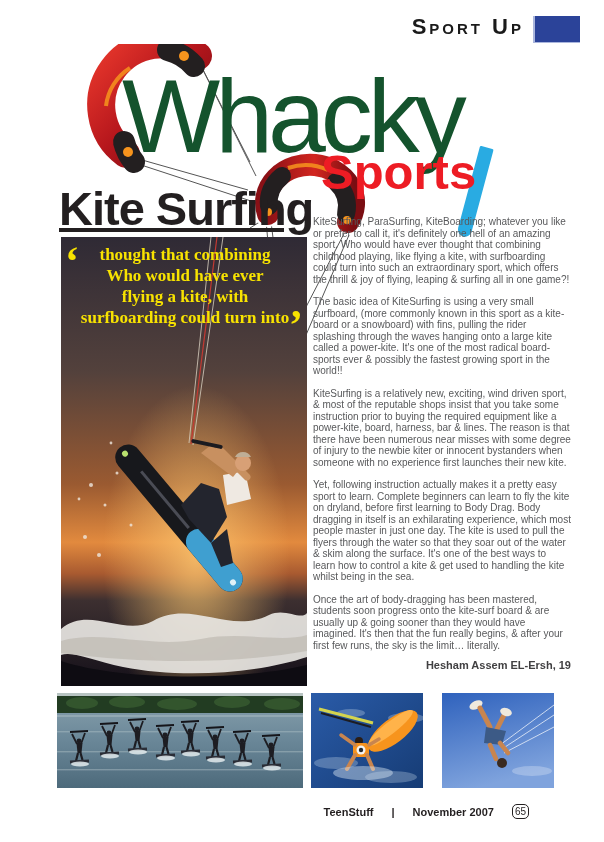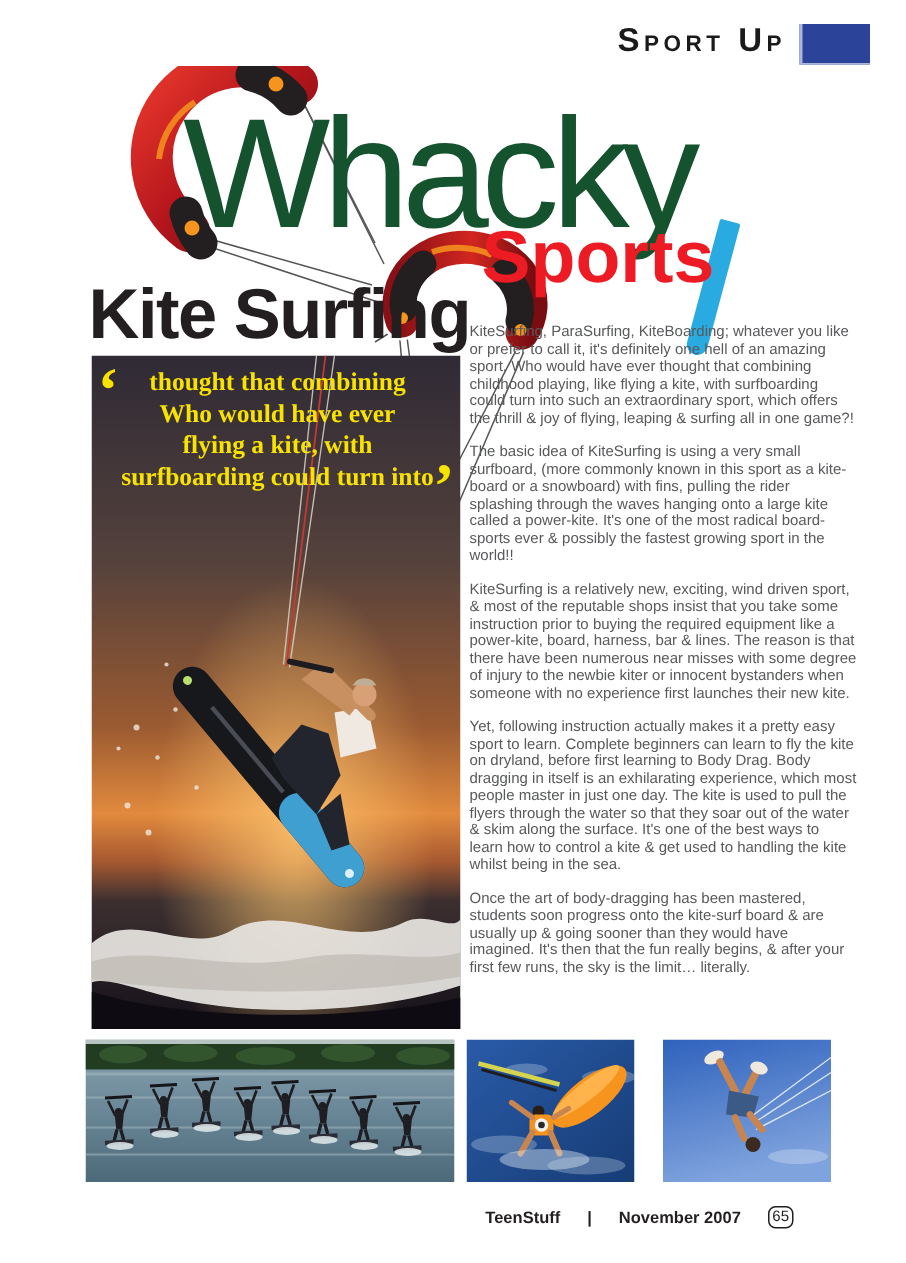--- a/index.html
+++ b/index.html
@@ -33,20 +33,21 @@
   }
   .title-tail {
     position:absolute; left:444px; top:146px; width:14px; height:92px;
     background:#29abe2; transform:rotate(15deg);
     border-radius:2px 2px 10px 10px;
   }
   .article-title {
     position:absolute; left:35px; top:185px;
     font-size:47px; line-height:1; font-weight:800; letter-spacing:-1px;
     color:#231f20;
+    text-decoration:underline;
   }
   .kite1 { position:absolute; left:48px; top:44px; width:192px; height:176px; }
   .kite2 { position:absolute; left:224px; top:136px; width:136px; height:212px; }
 
   
   .main-photo { position:absolute; left:37px; top:237px; width:246px; height:449px; }
   .main-photo svg { display:block; }
   .pull-quote {
     position:absolute; left:45px; top:244px; width:232px;
     text-align:center; color:#f8e300;
@@ -224,20 +225,21 @@
     <div>surfboarding could turn into</div>
     <span class="quote-mark quote-close">’</span>
   </div>
 
   <div class="article-body">
     <p>KiteSurfing, ParaSurfing, KiteBoarding; whatever you like or prefer to call it, it's definitely one hell of an amazing sport. Who would have ever thought that combining childhood playing, like flying a kite, with surfboarding could turn into such an extraordinary sport, which offers the thrill &amp; joy of flying, leaping &amp; surfing all in one game?!</p>
     <p>The basic idea of KiteSurfing is using a very small surfboard, (more commonly known in this sport as a kite-board or a snowboard) with fins, pulling the rider splashing through the waves hanging onto a large kite called a power-kite. It's one of the most radical board-sports ever &amp; possibly the fastest growing sport in the world!!</p>
     <p>KiteSurfing is a relatively new, exciting, wind driven sport, &amp; most of the reputable shops insist that you take some instruction prior to buying the required equipment like a power-kite, board, harness, bar &amp; lines. The reason is that there have been numerous near misses with some degree of injury to the newbie kiter or innocent bystanders when someone with no experience first launches their new kite.</p>
     <p>Yet, following instruction actually makes it a pretty easy sport to learn. Complete beginners can learn to fly the kite on dryland, before first learning to Body Drag. Body dragging in itself is an exhilarating experience, which most people master in just one day. The kite is used to pull the flyers through the water so that they soar out of the water &amp; skim along the surface. It's one of the best ways to learn how to control a kite &amp; get used to handling the kite whilst being in the sea.</p>
     <p>Once the art of body-dragging has been mastered, students soon progress onto the kite-surf board &amp; are usually up &amp; going sooner than they would have imagined. It's then that the fun really begins, &amp; after your first few runs, the sky is the limit… literally.</p>
+    <div class="byline">Hesham Assem EL-Ersh, 19</div>
   </div>
 
   <div class="photo-strip">
 
     <svg class="photo-a" width="246" height="95" viewBox="0 0 246 95">
       <defs>
         <linearGradient id="wtr" x1="0" y1="0" x2="0" y2="1">
           <stop offset="0" stop-color="#8aa2af"></stop>
           <stop offset="0.5" stop-color="#6a8798"></stop>
           <stop offset="1" stop-color="#4d6a7b"></stop>

